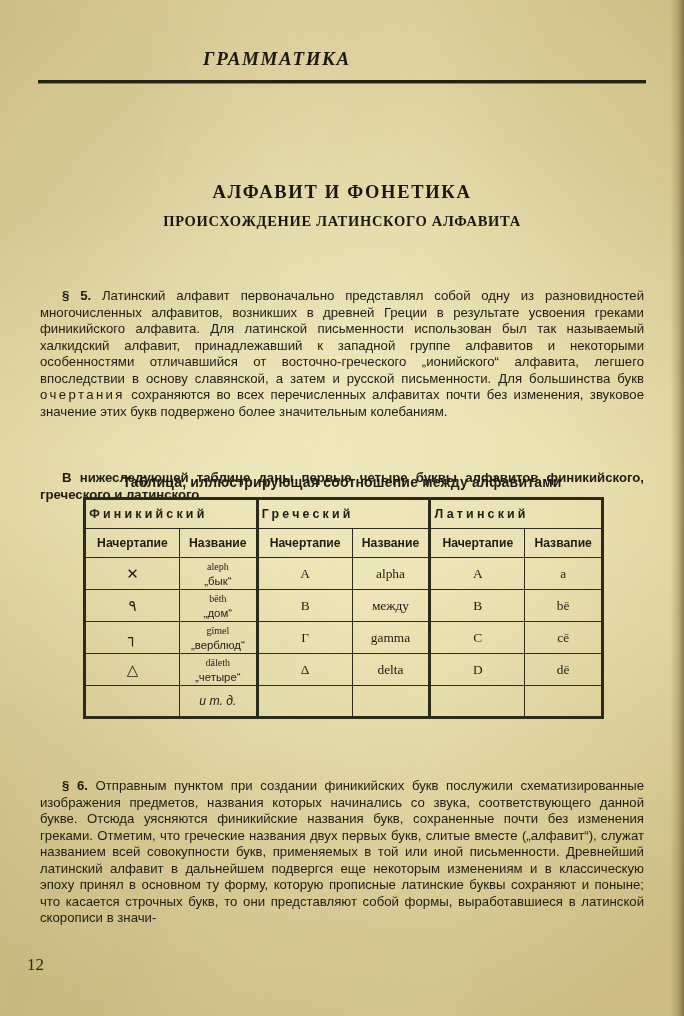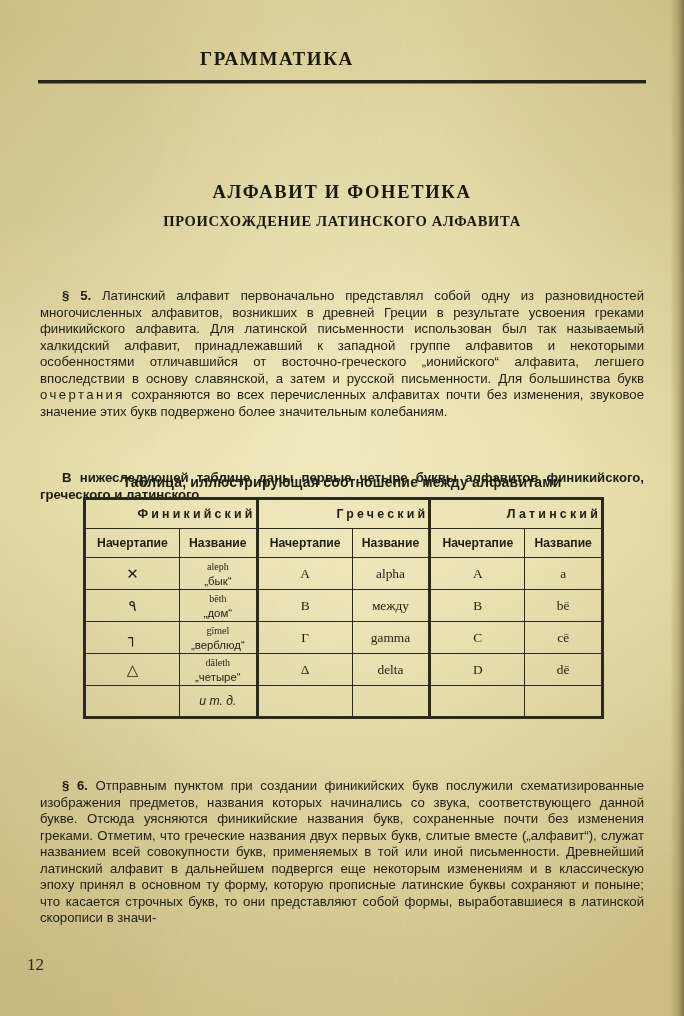--- a/index.html
+++ b/index.html
@@ -31,21 +31,21 @@
     content:"";position:absolute;top:0;right:0;width:14px;height:1016px;
     background:linear-gradient(90deg, rgba(120,100,50,0) 0%, rgba(110,92,44,.30) 60%, rgba(70,56,22,.55) 100%);
     pointer-events:none;
   }
   .content{position:absolute;left:0;top:0;width:684px;height:1016px;}
 
   
   .runhead{
     position:absolute;left:0;top:48px;width:554px;text-align:center;
     font-family:"Liberation Serif", serif;
-    font-weight:bold;font-size:19px;letter-spacing:1.6px;
+    font-style:italic;font-weight:bold;font-size:19px;letter-spacing:1.6px;
     color:#1b1b14;
   }
   .runrule{
     position:absolute;left:38px;top:80px;width:608px;height:3px;
     background:#23231a;
     box-shadow:0 1px 0 rgba(40,35,12,.45);
   }
 
   
   .h1{
@@ -83,21 +83,21 @@
     border-collapse:collapse;
     background:transparent;
   }
   .tbl td,.tbl th{
     border:1px solid #2a2a1d;
     font-weight:normal;
     color:#1d1d15;
     padding:0;
   }
   .tbl .grp{
-    height:28px;text-align:right;
+    height:28px;text-align:left;
     font-family:"Liberation Sans", sans-serif;font-weight:bold;font-size:12.4px;
     letter-spacing:3.2px;text-indent:3.2px;
   }
   .tbl .sub{
     height:28px;text-align:center;
     font-family:"Liberation Sans", sans-serif;font-weight:bold;font-size:12.2px;
   }
   .tbl .cell{
     height:31px;text-align:center;vertical-align:middle;
     font-family:"Liberation Serif", serif;font-size:13.4px;

